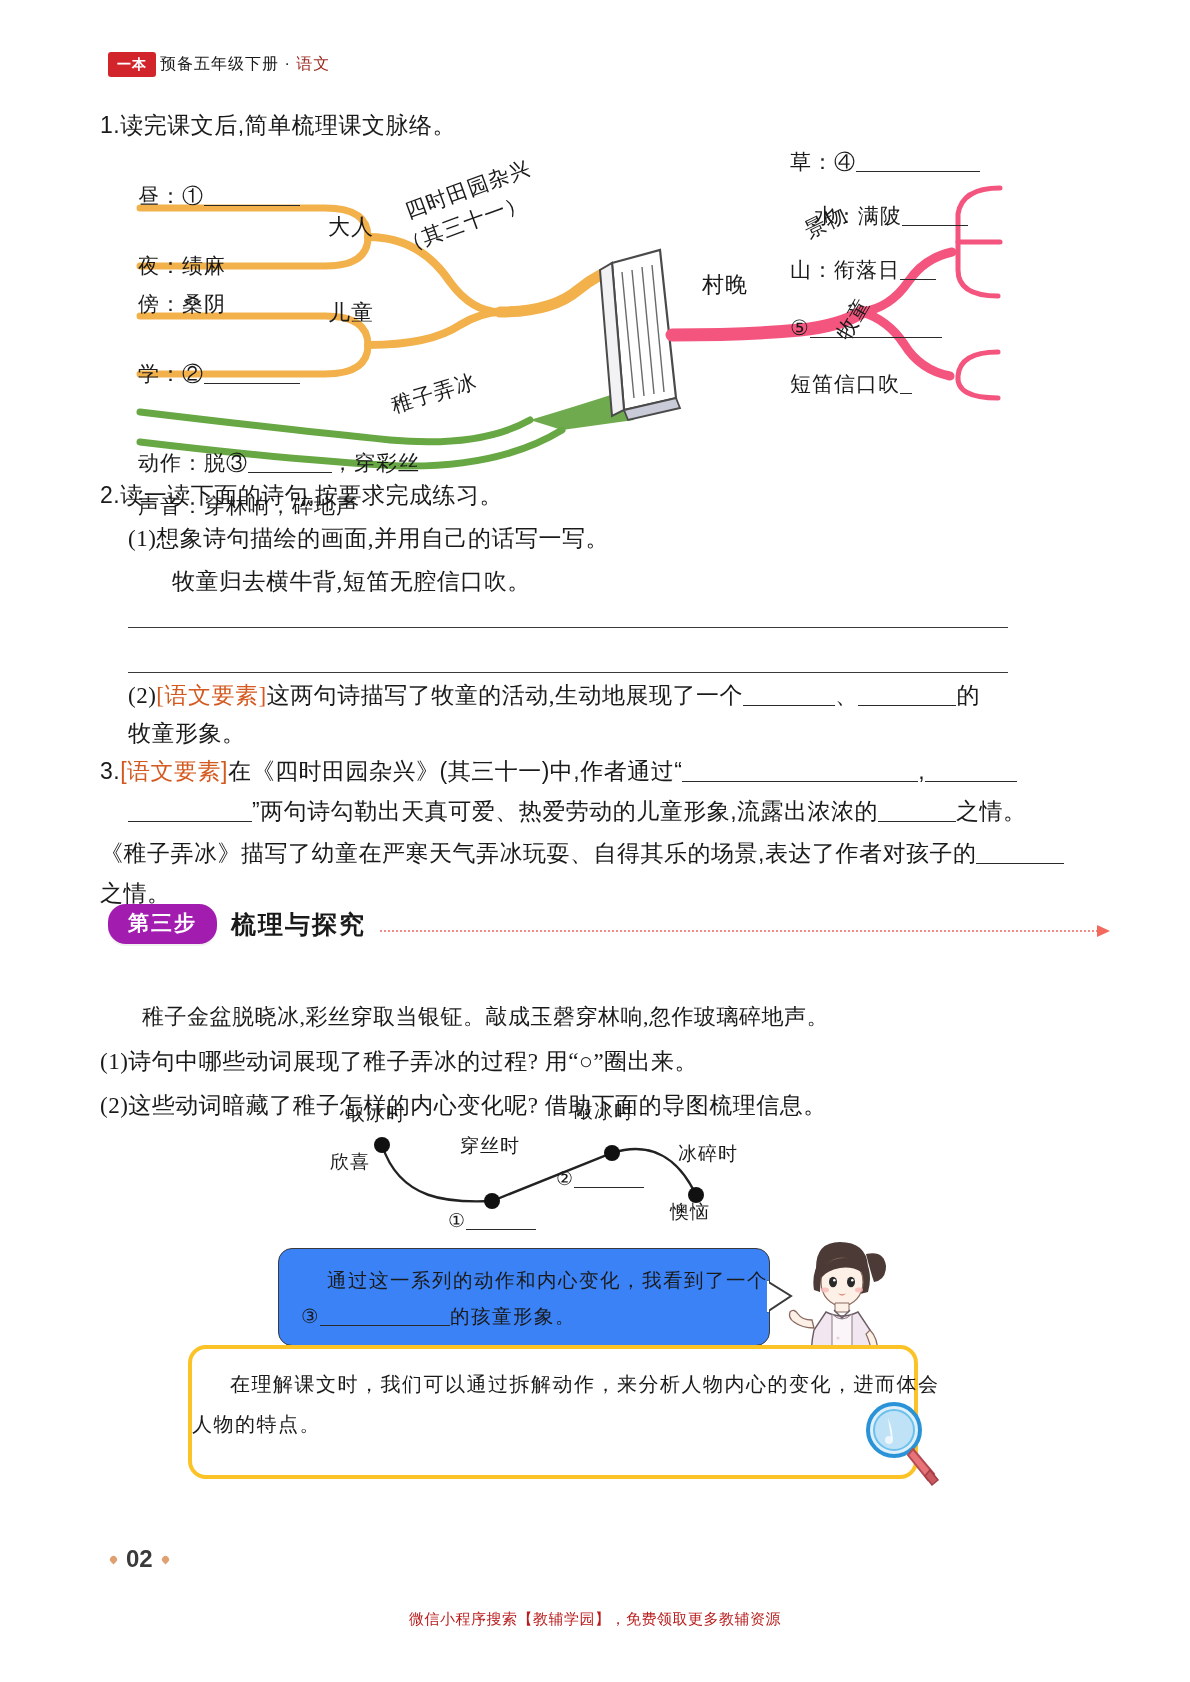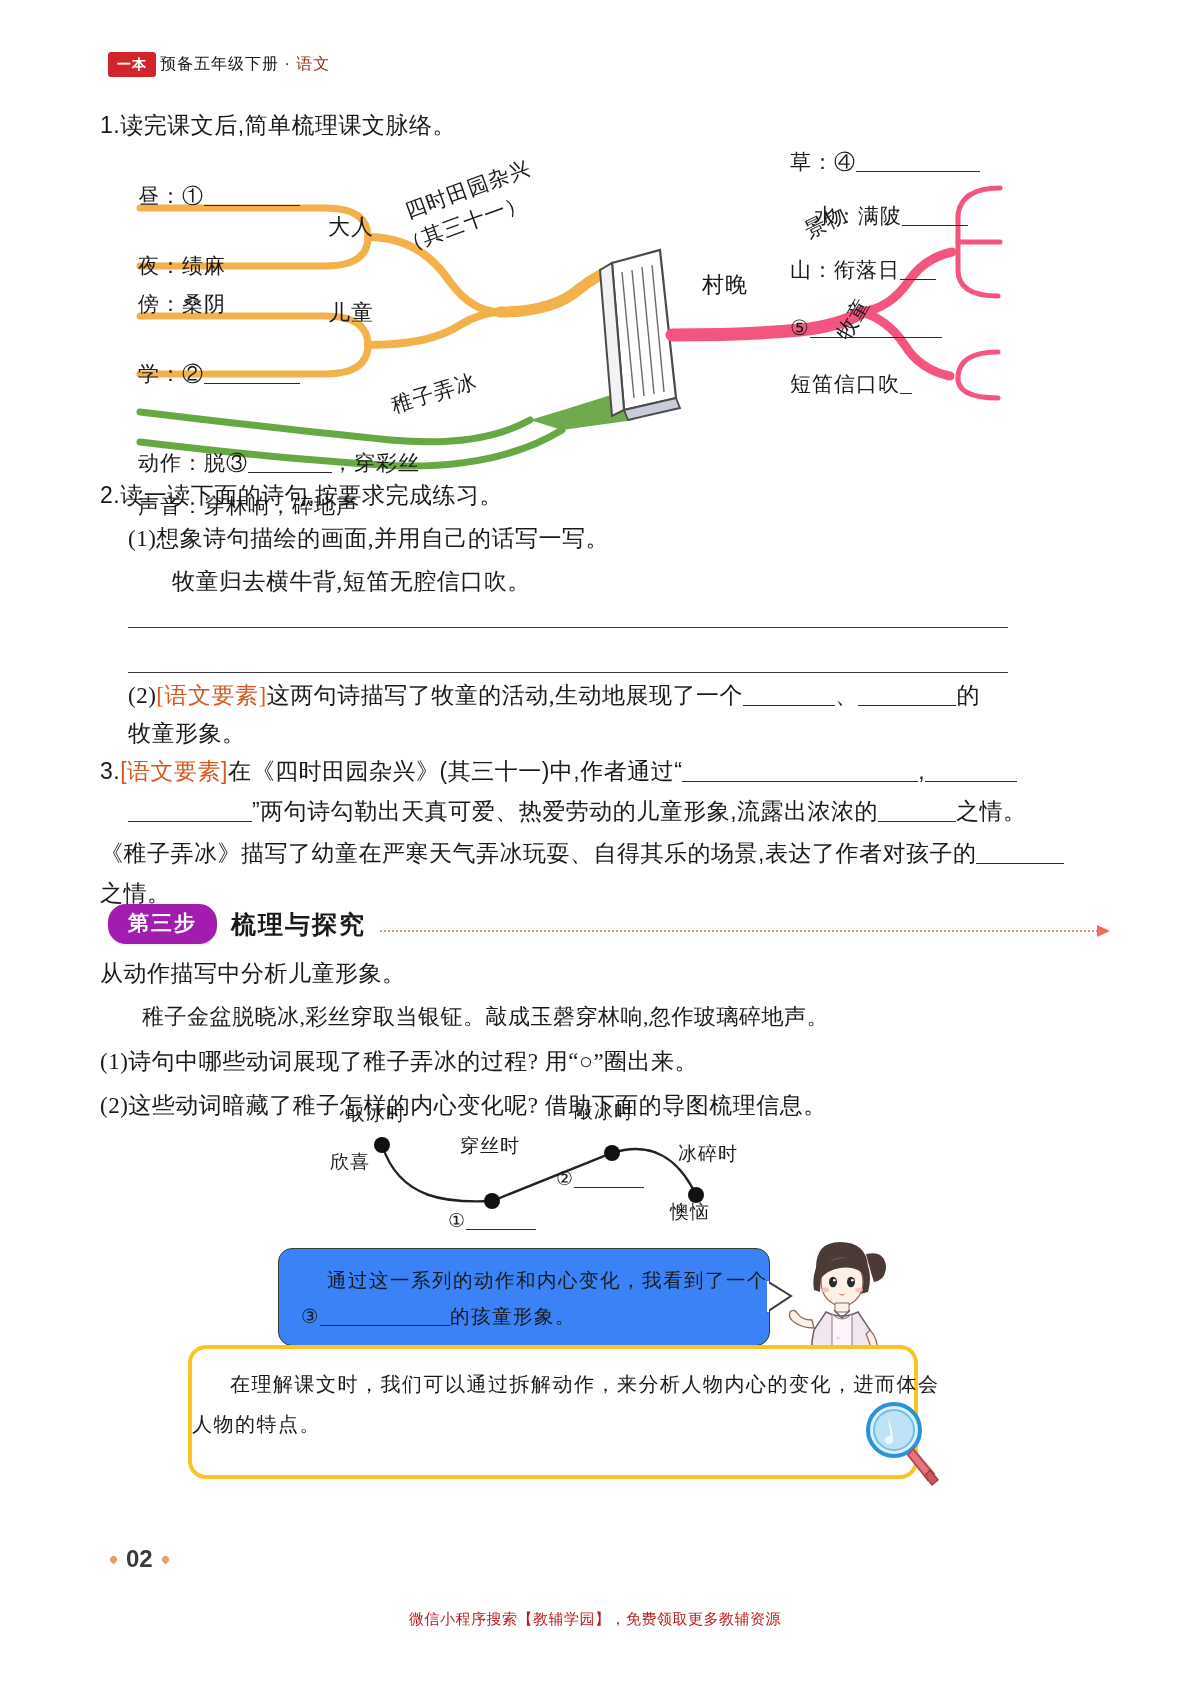--- a/index.html
+++ b/index.html
@@ -205,21 +205,20 @@
     <span>《稚子弄冰》描写了幼童在严寒天气弄冰玩耍、自得其乐的场景,表达了作者对孩子的</span><span class="blank" style="width:88px"></span>
   </div>
   <div class="q" style="left:100px;top:878px;">之情。</div>
 
   <div class="step-wrap">
     <span class="step-pill">第三步</span>
     <span class="step-title">梳理与探究</span>
     <span class="step-rule"></span>
   </div>
 
-  <div class="q" style="left:100px;top:958px;">从动作描写中分析儿童形象。</div>
   <div class="q hand" style="left:142px;top:1002px;font-size:22px;">稚子金盆脱晓冰,彩丝穿取当银钲。敲成玉磬穿林响,忽作玻璃碎地声。</div>
   <div class="q hand" style="left:100px;top:1046px;font-size:23px;">
     <span>(1)</span><span>诗句中哪些动词展现了稚子弄冰的过程? 用“○”圈出来。</span>
   </div>
   <div class="q hand" style="left:100px;top:1090px;font-size:23px;">
     <span>(2)</span><span>这些动词暗藏了稚子怎样的内心变化呢? 借助下面的导图梳理信息。</span>
   </div>
 
   <div id="curve">
     <svg width="480" height="130" viewBox="0 0 480 130">

